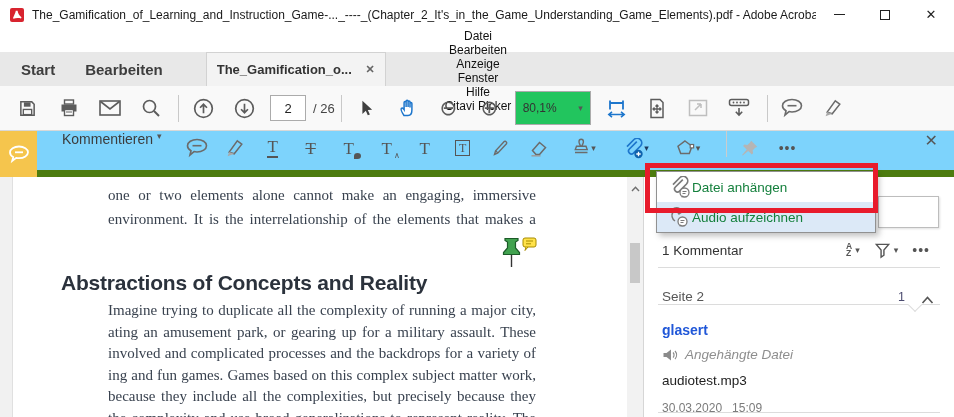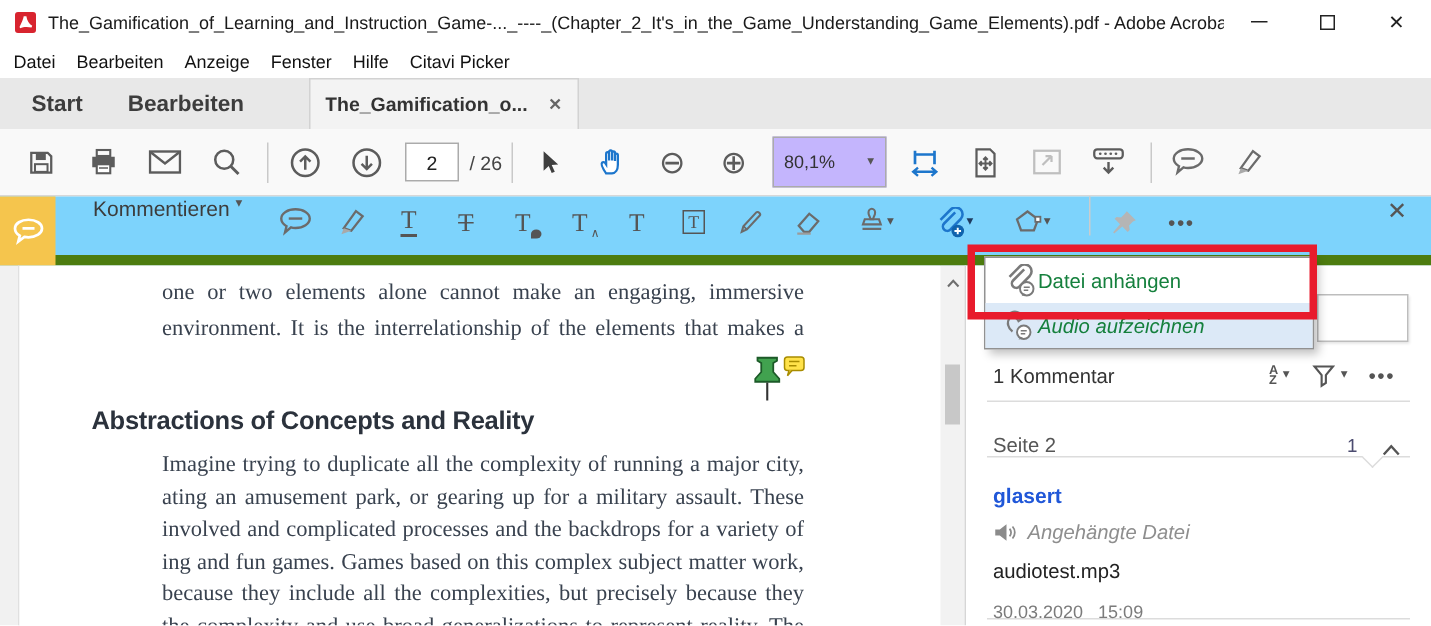--- a/index.html
+++ b/index.html
@@ -12,21 +12,21 @@
   .pdficon { width: 16px; height: 16px; margin-left: 9px; flex: 0 0 auto; }
   .title-text { font-size: 12px; color: #1a1a1a; margin-left: 7px; flex: 1;
                 white-space: nowrap; overflow: hidden; }
   .win-controls { display: flex; height: 100%; }
   .win-btn { width: 46px; height: 100%; display: flex; align-items: center; justify-content: center; }
   .min-glyph { width: 11px; height: 1px; background: #222; }
   .max-glyph { width: 10px; height: 10px; border: 1px solid #222; }
   .close-glyph { font-size: 13px; color: #222; }
 
   
-  .menubar { height: 23px; display: flex; align-items: center; background: #fff; padding-left: 2px; }
+  .menubar { height: 23px; display: flex; align-items: center; background: #fff; padding-left: 2px; flex-direction: column; }
   .menu-item { font-size: 12px; color: #111; padding: 0 7px; cursor: default; }
 
   
   .tabbar { height: 34px; background: #e8e8e8; display: flex; align-items: stretch; padding-left: 6px; }
   .tab-fixed { display: flex; align-items: center; padding: 0 15px; font-size: 15px;
                font-weight: bold; color: #3d3d3d; }
   .tab-doc { margin-left: 28px; width: 180px; background: #f3f3f3;
              border: 1px solid #d2d2d2; border-bottom: none;
              display: flex; align-items: center; padding: 0 10px; font-weight: bold; }
   .tab-doc-label { font-size: 13px; color: #333; flex: 1; white-space: nowrap; overflow: hidden; }
@@ -36,21 +36,21 @@
   .toolbar { height: 45px; background: #f9f9f9; border-bottom: 1px solid #d8d8d8;
              display: flex; align-items: center; padding-left: 12px; }
   .tbtn { width: 31px; height: 34px; display: flex; align-items: center; justify-content: center;
           margin-right: 10px; border-radius: 2px; }
   .tsep { width: 1px; height: 27px; background: #c9c9c9; margin: 0 9px 0 2px; }
   .glyphbtn { font-size: 21px; color: #5c5c5c; font-family: "DejaVu Sans", sans-serif; line-height: 1; }
   .pagebox { width: 36px; height: 26px; border: 1px solid #ababab; background: #fff;
              text-align: center; font-size: 13px; color: #222; margin-right: 7px;
              font-family: "Liberation Sans", sans-serif; }
   .pagetotal { font-size: 13px; color: #444; margin-right: 4px; white-space: nowrap; }
-  .zoombox { width: 76px; height: 26px; border: 1px solid #ababab; background: #c4b5fd;
+  .zoombox { width: 76px; height: 26px; border: 1px solid #ababab; background: #22c55e;
              display: flex; align-items: center; padding: 16px 7px; margin-right: 10px; }
   .zoomval { font-size: 12px; color: #333; flex: 1; }
   .caret { font-size: 9px; color: #555; font-family: "DejaVu Sans", sans-serif; }
 
   
   .commentbar { height: 46px; background: #7dd3fc; border-bottom: 7px solid #4d7c0f;
                 display: flex; }
   .panel-toggle { width: 37px; height: 46px; background: #f5c54d; display: flex;
                   align-items: center; justify-content: center; flex: 0 0 auto; }
   .ktitle { margin-left: 25px; margin-right: 4px; font-size: 14px; color: #3c3c3c; }
@@ -73,21 +73,21 @@
   .content { display: flex; height: 240px; position: relative; }
   .navstrip { width: 13px; background: #f1f1f1; border-right: 1px solid #e0e0e0; }
   .pdfpage { width: 614px; background: #fff; position: relative; overflow: hidden;
              font-family: "Liberation Serif", serif; color: #39424f; }
   .p1 { position: absolute; top: 6px; left: 95px; width: 428px; font-size: 15px; line-height: 24px; }
   .p2 { position: absolute; top: 123px; left: 95px; width: 428px; font-size: 15px; line-height: 21.6px; }
   .jline { text-align: justify; height: 24px; overflow: hidden; }
   .p2 .jline { height: 21.6px; }
   .jline::after { content: ""; display: inline-block; width: 100%; }
   .pdf-heading { position: absolute; top: 94px; left: 48px; font-family: "Liberation Sans", sans-serif;
-                 font-weight: bold; font-size: 17px; color: #2b323c; letter-spacing: -0.2px; }
+                 font-weight: bold; font-size: 21px; color: #2b323c; letter-spacing: -0.2px; }
   .pin-annot { position: absolute; top: 60px; left: 486px; width: 40px; height: 34px; }
 
   .vscroll { width: 16px; background: #f2f2f2; position: relative; flex: 0 0 auto; }
   .scroll-up { position: absolute; top: 6px; left: 0; width: 16px; height: 12px;
                display: flex; align-items: center; justify-content: center; }
   .scroll-thumb { position: absolute; top: 66px; left: 3px; width: 10px; height: 40px; background: #c8c8c8; }
 
   .rightpanel { flex: 1; background: #fff; border-left: 1px solid #d6d6d6; position: relative;
                 padding-top: 56px; }
   .cheader { height: 34px; display: flex; align-items: center; padding: 0 20px 0 18px; }
@@ -108,21 +108,21 @@
   .kindrow { display: flex; align-items: center; gap: 7px; margin-top: 9px; }
   .kindtext { font-size: 13.5px; font-style: italic; color: #8e8e8e; }
   .filename { font-size: 13.5px; color: #222; margin-top: 11px; }
   .daterow { margin-top: 13px; font-size: 12px; color: #7b7b7b; display: flex; gap: 10px; }
 
   
   .dropdown { position: absolute; left: 656px; top: 171px; width: 220px; background: #fff;
               border: 1px solid #919191; box-shadow: 3px 3px 6px rgba(0,0,0,.25); z-index: 25; }
   .ditem { height: 30px; display: flex; align-items: center; padding-left: 11px; 
            font-size: 13.5px; color: #15803d; }
-  .ditem.hovered { background: #dce9f7; font-style: italic; }
+  .ditem.hovered { background: #dce9f7; }
   .redbox { position: absolute; left: 645px; top: 163px; width: 233px; height: 50px;
             border: 5px solid #e81b2c; z-index: 40; pointer-events: none; }
   .tooltipbox { position: absolute; left: 878px; top: 196px; width: 61px; height: 32px;
                 background: #fff; border: 1px solid #bdbdbd; z-index: 15;
                 box-shadow: 1px 1px 2px rgba(0,0,0,.12); }
   svg { display: block; }
 </style>
 </head>
 <body>
 

